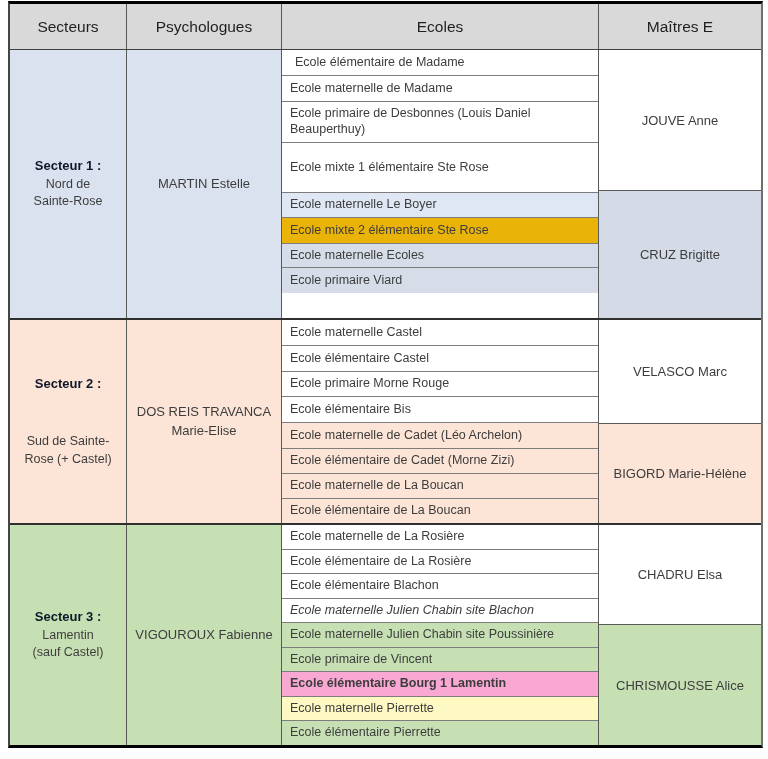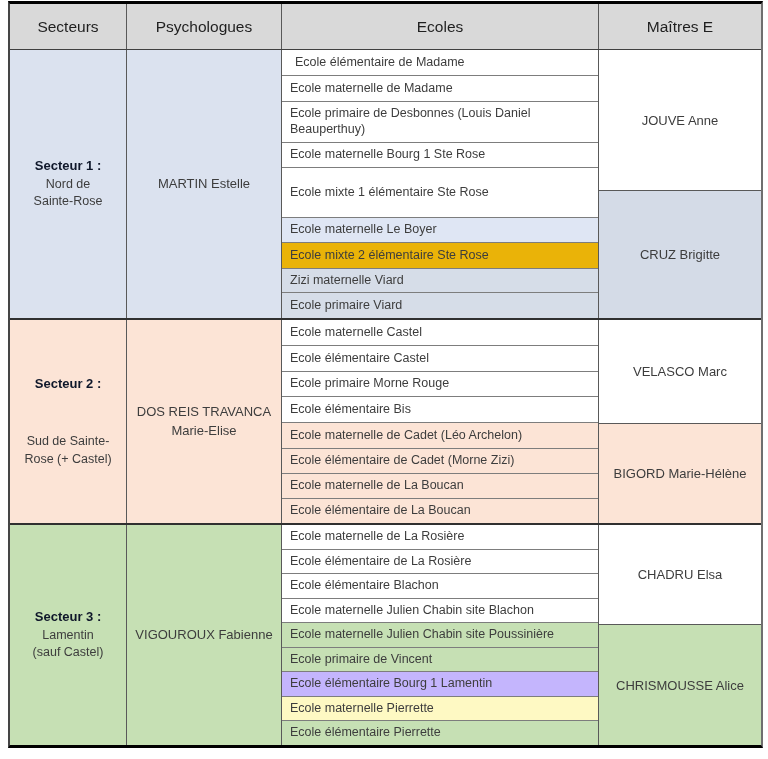--- a/index.html
+++ b/index.html
@@ -83,25 +83,24 @@
         <div class="sector-cell" style="background: rgb(219, 226, 239); height: 268px;">
           <div class="sector-title">Secteur 1 :</div>
           <div class="sector-sub">Nord de
 Sainte-Rose</div>
         </div>
         <div class="psych-cell" style="background: rgb(219, 226, 239); height: 268px;">MARTIN Estelle</div>
         <div class="schools-col">
           <div class="school-row" style="height: 26px; background: rgb(255, 255, 255); padding-left: 13px;">Ecole élémentaire de Madame</div>
           <div class="school-row" style="height: 26px; background: rgb(255, 255, 255);">Ecole maternelle de Madame</div>
           <div class="school-row" style="height: 41px; background: rgb(255, 255, 255);">Ecole primaire de Desbonnes (Louis Daniel Beauperthuy)</div>
-          <div class="school-row" style="height: 25px; background: rgb(255, 255, 255);">Ecole maternelle Bourg 1 Ste Rose</div>
           <div class="school-row" style="height: 50px; background: rgb(255, 255, 255);">Ecole mixte 1 élémentaire Ste Rose</div>
           <div class="school-row" style="height: 25px; background: rgb(223, 230, 244);">Ecole maternelle Le Boyer</div>
           <div class="school-row" style="height: 26px; background: #eab308;">Ecole mixte 2 élémentaire Ste Rose</div>
-          <div class="school-row" style="height: 24px; background: rgb(214, 221, 232);">Zizi maternelle Viard</div>
+          <div class="school-row" style="height: 24px; background: rgb(214, 221, 232);">Ecole maternelle Ecoles</div>
           <div class="school-row" style="height: 25px; background: rgb(214, 221, 232);">Ecole primaire Viard</div>
         </div>
         <div class="maitres-col">
           <div class="maitre-cell" style="height: 141px; background: rgb(255, 255, 255);">JOUVE Anne</div>
           <div class="maitre-cell" style="height: 127px; background: rgb(212, 219, 231);">CRUZ Brigitte</div>
         </div>
       </div>
       <div class="sector-row">
         <div class="sector-cell" style="background: rgb(252, 228, 214); height: 203px; gap: 40px;">
           <div class="sector-title">Secteur 2 :</div>
@@ -129,24 +128,24 @@
         <div class="sector-cell" style="background: rgb(198, 224, 180); height: 220px;">
           <div class="sector-title">Secteur 3 :</div>
           <div class="sector-sub">Lamentin
 (sauf Castel)</div>
         </div>
         <div class="psych-cell" style="background: rgb(198, 224, 180); height: 220px;">VIGOUROUX Fabienne</div>
         <div class="schools-col">
           <div class="school-row" style="height: 25px; background: rgb(255, 255, 255);">Ecole maternelle de La Rosière</div>
           <div class="school-row" style="height: 24px; background: rgb(255, 255, 255);">Ecole élémentaire de La Rosière</div>
           <div class="school-row" style="height: 25px; background: rgb(255, 255, 255);">Ecole élémentaire Blachon</div>
-          <div class="school-row" style="height: 24px; background: rgb(255, 255, 255);">Ecole maternelle Julien Chabin site Blachon</div>
+          <div class="school-row" style="height: 24px; background: rgb(255, 255, 255); font-style: italic;">Ecole maternelle Julien Chabin site Blachon</div>
           <div class="school-row" style="height: 25px; background: rgb(198, 224, 180);">Ecole maternelle Julien Chabin site Poussinière</div>
           <div class="school-row" style="height: 24px; background: rgb(198, 224, 180);">Ecole primaire de Vincent</div>
-          <div class="school-row" style="height: 25px; background: #c4b5fd;">Ecole élémentaire Bourg 1 Lamentin</div>
+          <div class="school-row" style="height: 25px; background: #f9a8d4; font-weight: bold;">Ecole élémentaire Bourg 1 Lamentin</div>
           <div class="school-row" style="height: 24px; background: #fef9c3;">Ecole maternelle Pierrette</div>
           <div class="school-row" style="height: 24px; background: rgb(198, 224, 180);">Ecole élémentaire Pierrette</div>
         </div>
         <div class="maitres-col">
           <div class="maitre-cell" style="height: 100px; background: rgb(255, 255, 255);">CHADRU Elsa</div>
           <div class="maitre-cell" style="height: 120px; background: rgb(198, 224, 180);">CHRISMOUSSE Alice</div>
         </div>
       </div>
     </div>
 </div>

